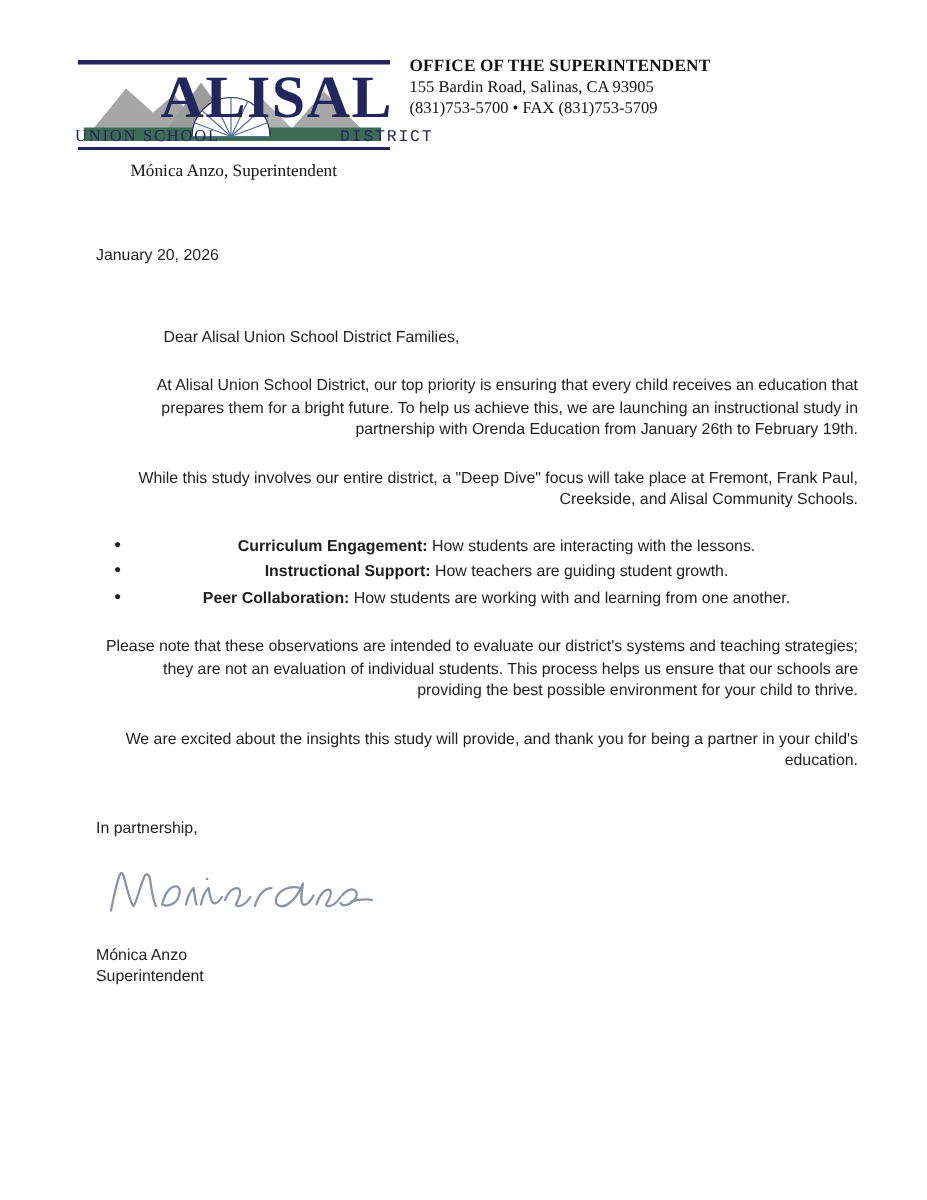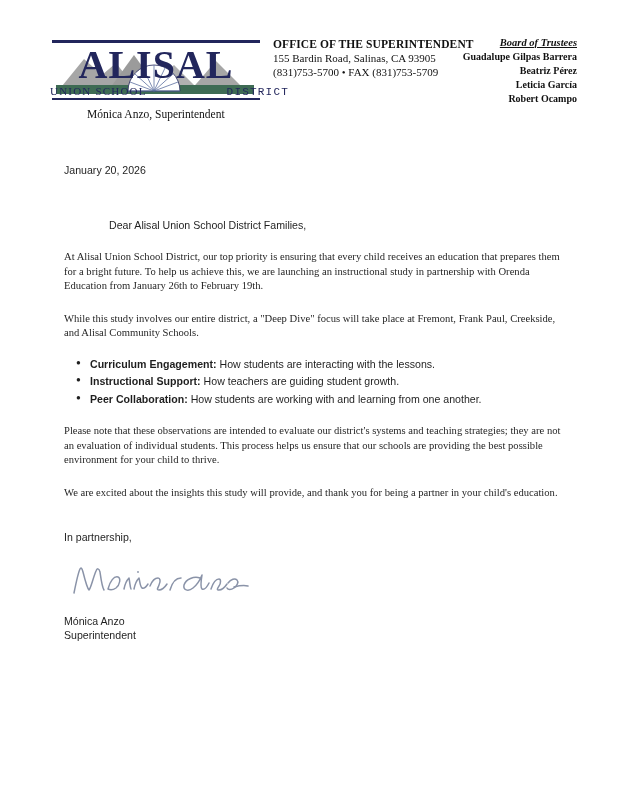--- a/index.html
+++ b/index.html
@@ -60,21 +60,21 @@
     position: absolute;
     left: 0;
     top: 8px;
     width: 212px;
     height: 44px;
     font-family: "Liberation Serif", serif;
     font-size: 40px;
     font-weight: bold;
     letter-spacing: 1px;
     color: #22265c;
-    text-align: center;
+    text-align: right;
     line-height: 44px;
     white-space: nowrap;
   }
   .logo-sub {
     position: absolute;
     left: 0;
     top: 50px;
     width: 212px;
     font-family: "Liberation Serif", serif;
     font-size: 11px;
@@ -147,32 +147,33 @@
     left: 64px;
     top: 163px;
     width: 508px;
     font-family: "Liberation Sans", sans-serif;
     font-size: 10.6px;
     line-height: 14.5px;
     color: #1f1f1f;
   }
   .date-line { margin: 0 0 0 0; }
   .salutation { margin: 40px 0 0 0; padding-left: 45px; }
-  .para { margin: 18px 0 0 0; text-align: left; font-family: Liberation Serif, serif; }
+  .para { margin: 18px 0 0 0; text-align: right; }
   .closing { margin: 30px 0 0 0; }
 
   ul.points {
     margin: 16px 0 0 0;
     padding: 0 0 0 26px;
     list-style: none;
   }
   ul.points li {
     position: relative;
     margin: 0 0 3px 0;
     line-height: 14.5px;
+    text-align: center;
   }
   ul.points li::before {
     content: "\25CF";
     position: absolute;
     left: -14px;
     top: -1px;
     font-size: 8px;
     color: #1f1f1f;
   }
   ul.points li b { font-weight: bold; }
@@ -229,27 +230,20 @@
 
     <div class="logo-rule-bottom"></div>
   </div>
 
   <div class="office-block">
     <div class="office-title">OFFICE OF THE SUPERINTENDENT</div>
     <div class="office-line">155 Bardin Road, Salinas, CA  93905</div>
     <div class="office-line">(831)753-5700 • FAX (831)753-5709</div>
   </div>
 
-  <div class="trustees-block">
-    <div class="trustees-title">Board of Trustees</div>
-    <div class="trustee-name">Guadalupe Gilpas Barrera</div>
-    <div class="trustee-name">Beatriz Pérez</div>
-    <div class="trustee-name">Leticia García</div>
-    <div class="trustee-name">Robert Ocampo</div>
-  </div>
 </div>
 
 <div class="super-line">Mónica Anzo, Superintendent</div>
 
 <div class="letter">
 
   <p class="date-line">January 20, 2026</p>
 
   <p class="salutation">Dear Alisal Union School District Families,</p>
 

